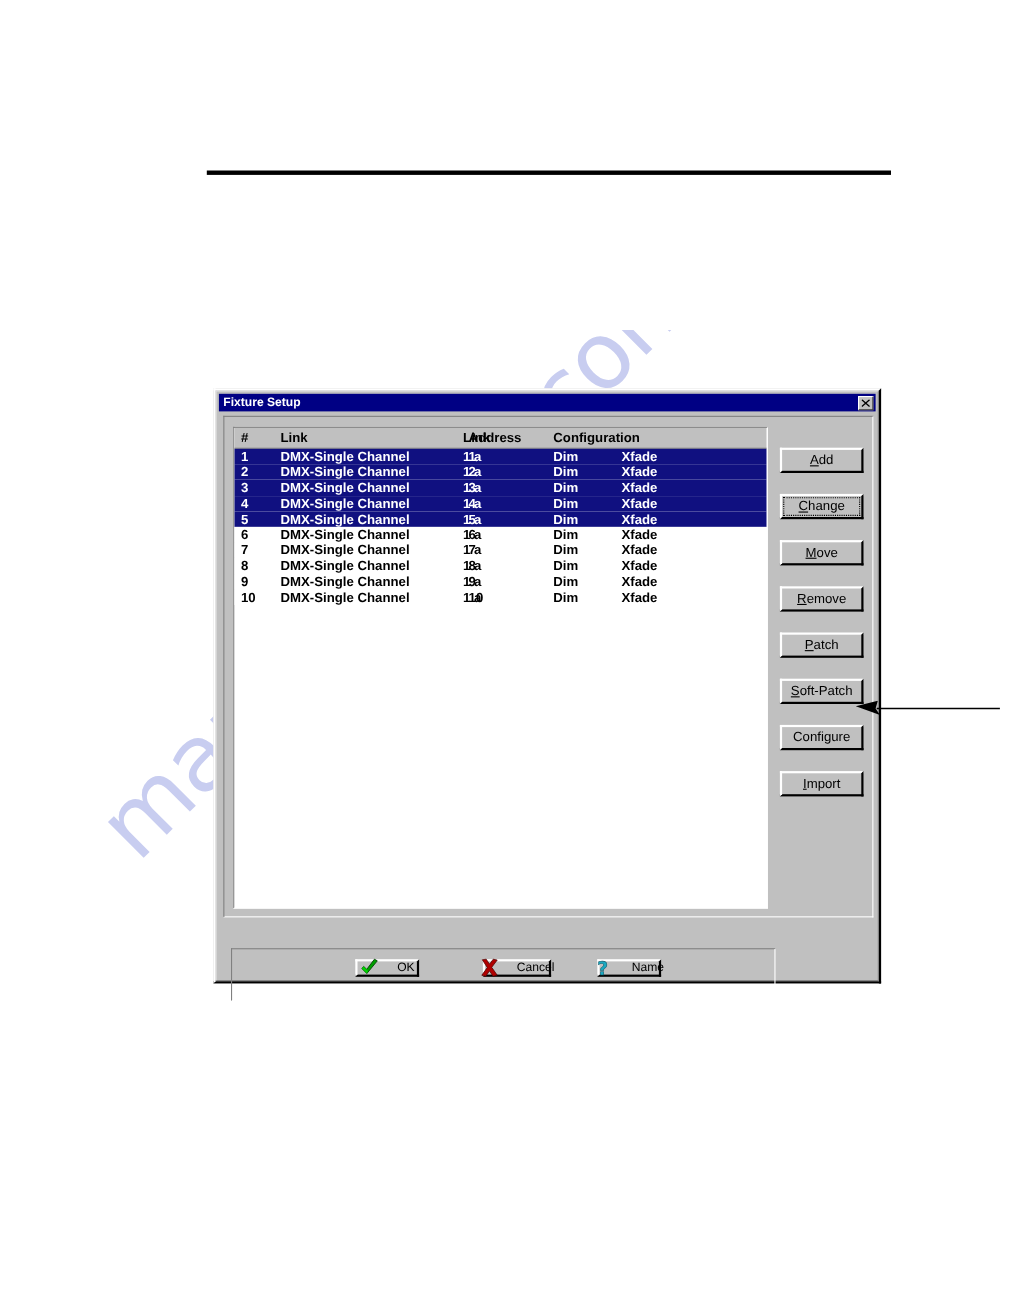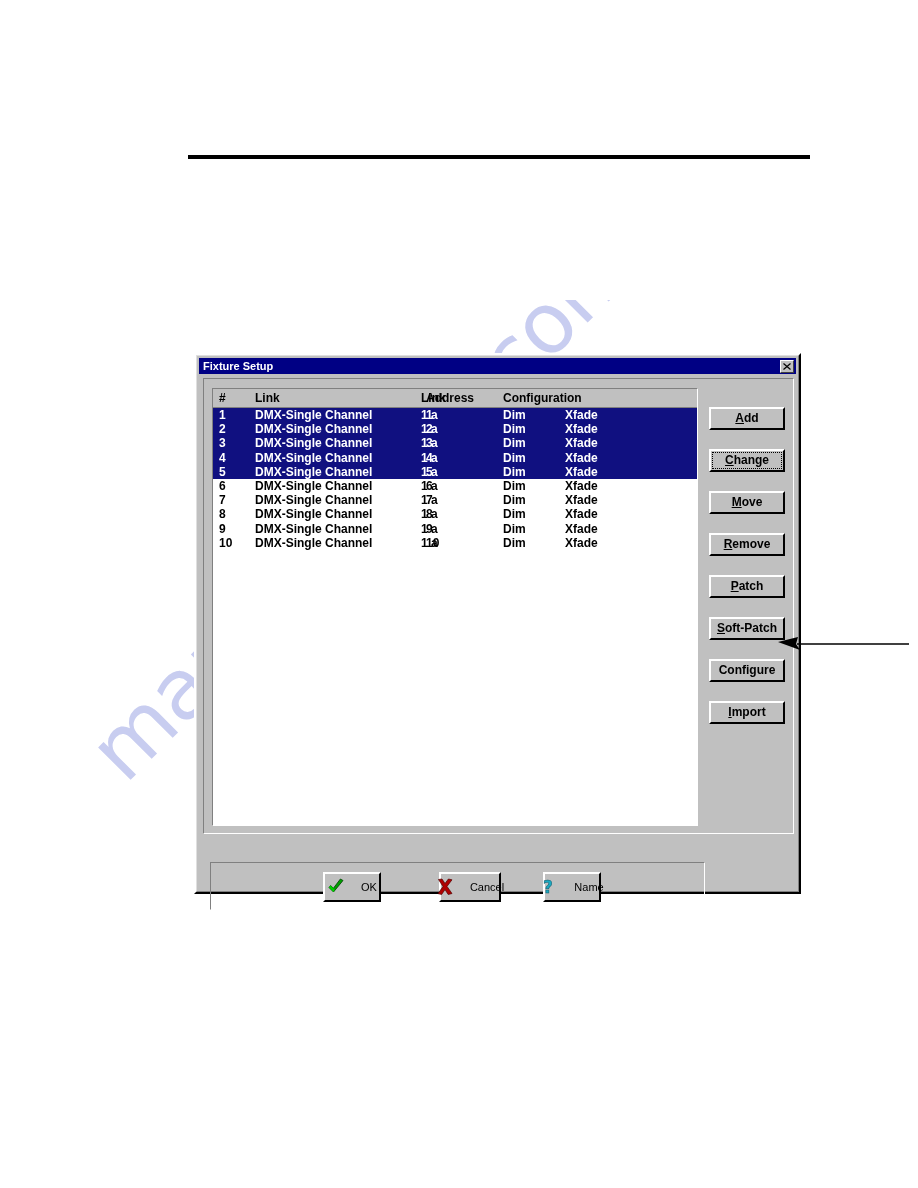--- a/index.html
+++ b/index.html
@@ -197,21 +197,21 @@
     height: 23px;
     margin-bottom: 19px;
     background: #c0c0c0;
     border-top: 2px solid #ffffff;
     border-left: 2px solid #ffffff;
     border-right: 2px solid #000000;
     border-bottom: 2px solid #000000;
     box-sizing: border-box;
     font-family: "Liberation Sans", sans-serif;
     font-size: 12px;
-    font-weight: bold;
+    font-weight: normal;
     color: #000000;
     text-align: center;
     line-height: 19px;
     padding: 0;
     cursor: default;
     position: relative;
   }
   .btn .lbl { position: relative; }
   .btn u { text-decoration: underline; }
   .btn.focused::after {
@@ -232,21 +232,21 @@
     border-top: 1px solid #808080;
     border-left: 1px solid #808080;
     border-right: 1px solid #ffffff;
     border-bottom: 1px solid #ffffff;
     box-sizing: border-box;
   }
   .action-btn {
     position: absolute;
     top: 9px;
     width: 58px;
-    height: 30px;
+    height: 16px;
     background: #c0c0c0;
     border-top: 2px solid #ffffff;
     border-left: 2px solid #ffffff;
     border-right: 2px solid #000000;
     border-bottom: 2px solid #000000;
     box-sizing: border-box;
     display: flex;
     align-items: center;
     justify-content: center;
     gap: 16px;

